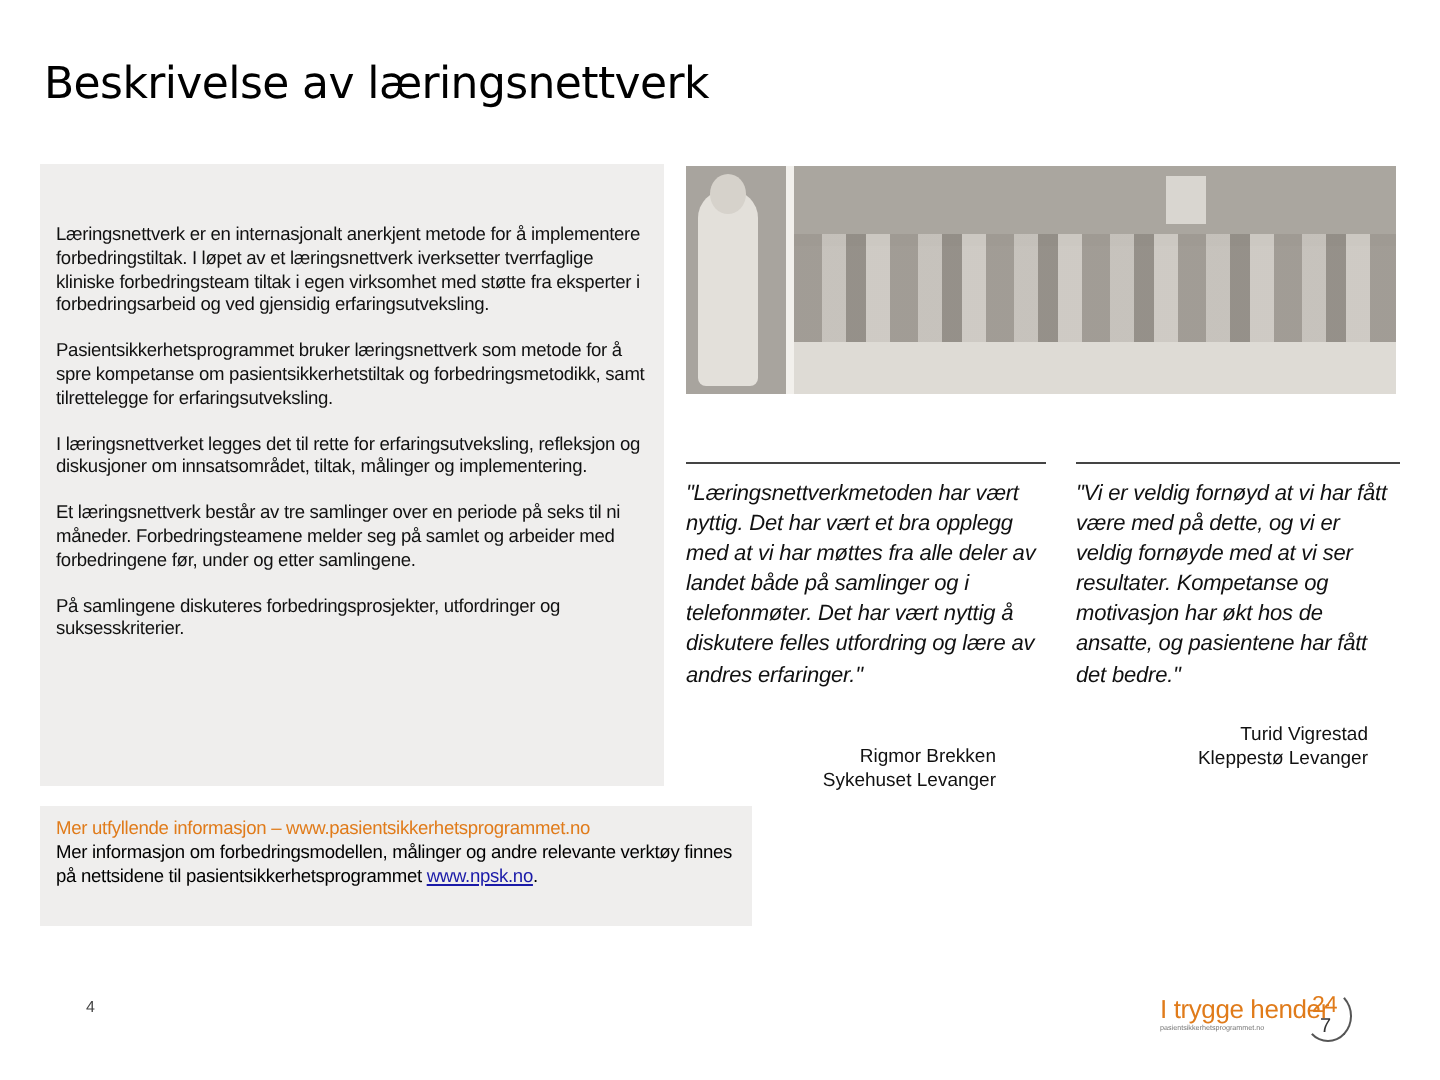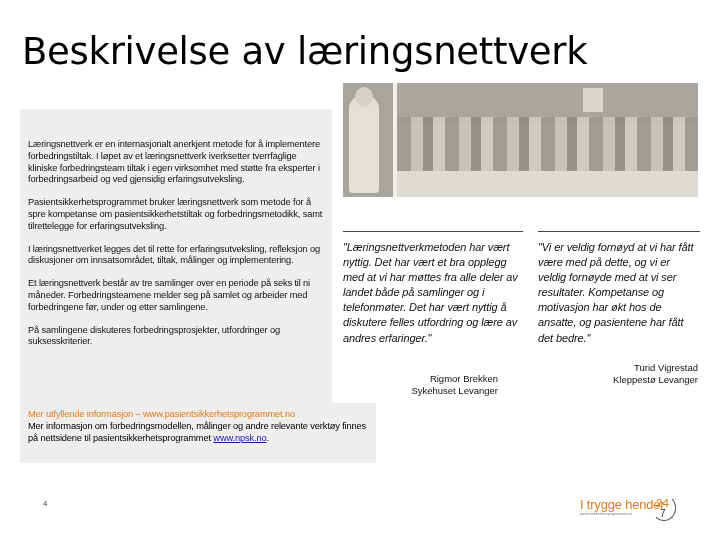--- a/index.html
+++ b/index.html
@@ -2,27 +2,26 @@
 <html><head>
 <meta charset="utf-8">
 <style>
   html, body { margin: 0; padding: 0; }
   body {
     width: 720px; height: 540px; position: relative; overflow: hidden;
     background: #ffffff; font-family: "Liberation Sans", sans-serif; color: #000;
   }
   .title {
     position: absolute; left: 22px; top: 30px;
-    font-family: "DejaVu Sans", sans-serif; font-size: 37px; font-weight: normal;
+    font-family: "DejaVu Sans", sans-serif; font-size: 22px; font-weight: normal;
     letter-spacing: -0.3px; color: #000; margin: 0; white-space: nowrap;
   }
   .left-panel {
     position: absolute; left: 20px; top: 82px; width: 312px; height: 311px;
     background: #efeeed;
-    margin-top: 27px;
   }
   .left-panel .inner { position: absolute; left: 8px; top: 30px; width: 300px; }
   .para {
     font-size: 9.3px; line-height: 11.8px; margin: 0 0 11px 0; color: #111;
     letter-spacing: -0.15px;
   }
   .photo {
     position: absolute; left: 343px; top: 83px; width: 355px; height: 114px;
     background: #b9b5af; overflow: hidden;
   }
@@ -57,21 +56,21 @@
   .quote-text {
     font-size: 11px; line-height: 15.1px; font-style: italic; color: #111; margin: 0;
     letter-spacing: -0.1px;
   }
   .q1 { left: 343px; width: 180px; }
   .q2 { left: 538px; width: 162px; }
   .attrib {
     position: absolute; font-size: 9.5px; line-height: 12px; text-align: right; color: #111;
   }
   .attrib1 { right: 222px; top: 373px; }
-  .attrib2 { right: 22px; top: 362px; }
+  .attrib2 { right: 36px; top: 362px; }
   .info-box {
     position: absolute; left: 20px; top: 403px; width: 356px; height: 60px; background: #efeeed;
   }
   .info-box .inner { position: absolute; left: 8px; top: 6px; width: 345px; font-size: 9.3px; line-height: 11.8px; letter-spacing: -0.15px; }
   .info-head { color: #e07b1a; }
   .info-link { color: #1a1aa8; text-decoration: underline; text-align: center; }
   .page-num { position: absolute; left: 43px; top: 499px; font-size: 8px; color: #444; }
   .logo { position: absolute; left: 580px; top: 497px; width: 105px; height: 26px; }
   .logo-main { position: absolute; left: 0; top: 0; font-size: 13px; color: #e07b1a; white-space: nowrap; letter-spacing: -0.2px; }
   .logo-sub { position: absolute; left: 0; top: 15px; font-size: 3.6px; color: #777; white-space: nowrap; }

